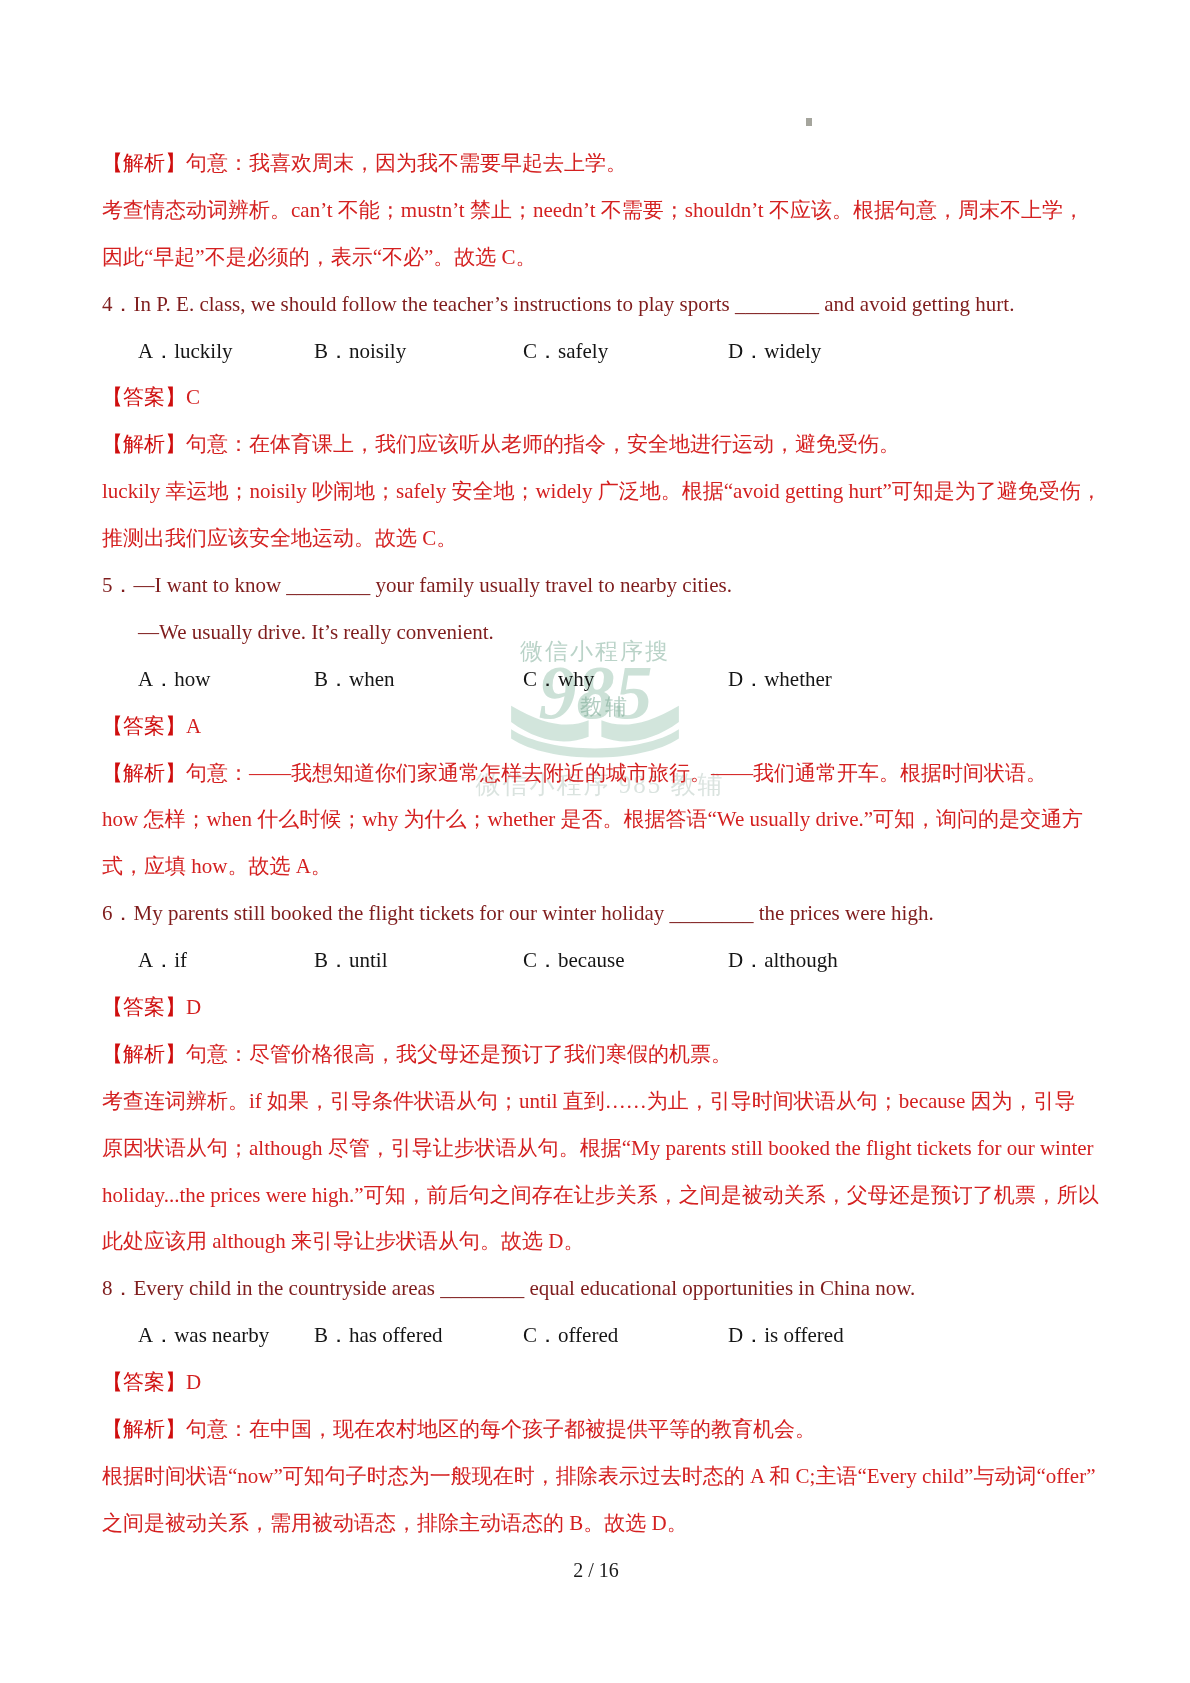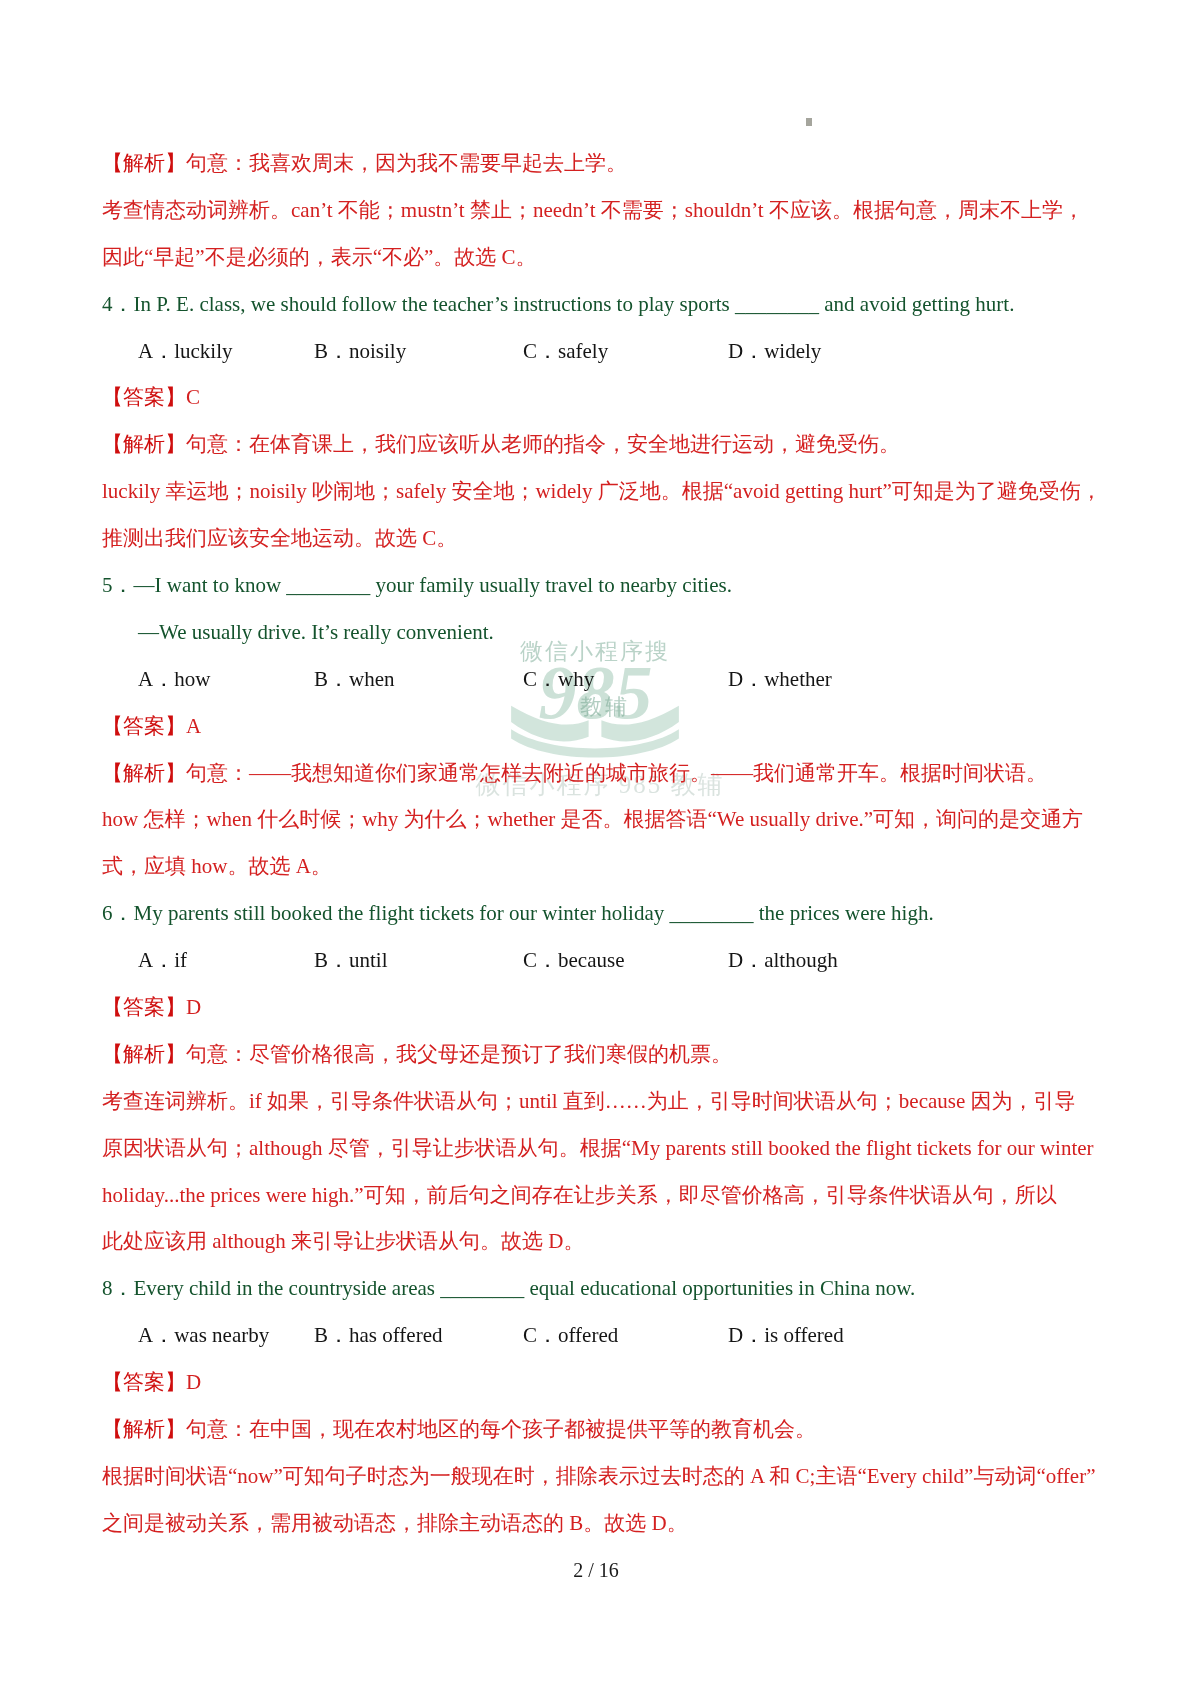--- a/index.html
+++ b/index.html
@@ -5,21 +5,21 @@
   html,body{margin:0;padding:0;}
   body{
     width:1190px;height:1683px;position:relative;background:#ffffff;
     font-family:"Liberation Serif","DejaVu Serif",serif;
     overflow:hidden;
   }
   .doc{position:absolute;left:102px;top:140px;width:988px;z-index:2;}
   .line{height:46.9px;line-height:46.9px;white-space:nowrap;font-size:21px;color:#1a1a1a;}
   .red{color:#d42020;}
   .marker{font-weight:normal;color:#cf0e0e;}
-  .q{color:#14532d;}
+  .q{color:#7f1d1d;}
   .indent{padding-left:36px;}
   .opts{color:#151515;}
   .opt{display:inline-block;vertical-align:top;}
   .o1{margin-left:36px;width:176px;}
   .o2{width:209px;}
   .o3{width:205px;}
   .footer{text-align:center;font-size:20px;color:#1a1a1a;}
   
   .wm{position:absolute;left:0;top:0;width:1190px;height:1683px;z-index:1;pointer-events:none;}
   .wm-search{position:absolute;left:495px;top:636px;width:200px;text-align:center;
@@ -80,21 +80,21 @@
   <div class="line red">式，应填 how。故选 A。</div>
 
   <div class="line q">6．My parents still booked the flight tickets for our winter holiday ________ the prices were high.</div>
   <div class="line opts">
     <span class="opt o1">A．if</span><span class="opt o2">B．until</span><span class="opt o3">C．because</span><span class="opt">D．although</span>
   </div>
   <div class="line red"><span class="marker">【答案】</span><span>D</span></div>
   <div class="line red"><span class="marker">【解析】</span><span>句意：尽管价格很高，我父母还是预订了我们寒假的机票。</span></div>
   <div class="line red">考查连词辨析。if 如果，引导条件状语从句；until 直到……为止，引导时间状语从句；because 因为，引导</div>
   <div class="line red">原因状语从句；although 尽管，引导让步状语从句。根据“My parents still booked the flight tickets for our winter</div>
-  <div class="line red">holiday...the prices were high.”可知，前后句之间存在让步关系，即尽管价格高，引导条件状语从句，所以</div>
+  <div class="line red">holiday...the prices were high.”可知，前后句之间存在让步关系，之间是被动关系，父母还是预订了机票，所以</div>
   <div class="line red">此处应该用 although 来引导让步状语从句。故选 D。</div>
 
   <div class="line q">8．Every child in the countryside areas ________ equal educational opportunities in China now.</div>
   <div class="line opts">
     <span class="opt o1">A．was nearby</span><span class="opt o2">B．has offered</span><span class="opt o3">C．offered</span><span class="opt">D．is offered</span>
   </div>
   <div class="line red"><span class="marker">【答案】</span><span>D</span></div>
   <div class="line red"><span class="marker">【解析】</span><span>句意：在中国，现在农村地区的每个孩子都被提供平等的教育机会。</span></div>
   <div class="line red">根据时间状语“now”可知句子时态为一般现在时，排除表示过去时态的 A 和 C;主语“Every child”与动词“offer”</div>
   <div class="line red">之间是被动关系，需用被动语态，排除主动语态的 B。故选 D。</div>

